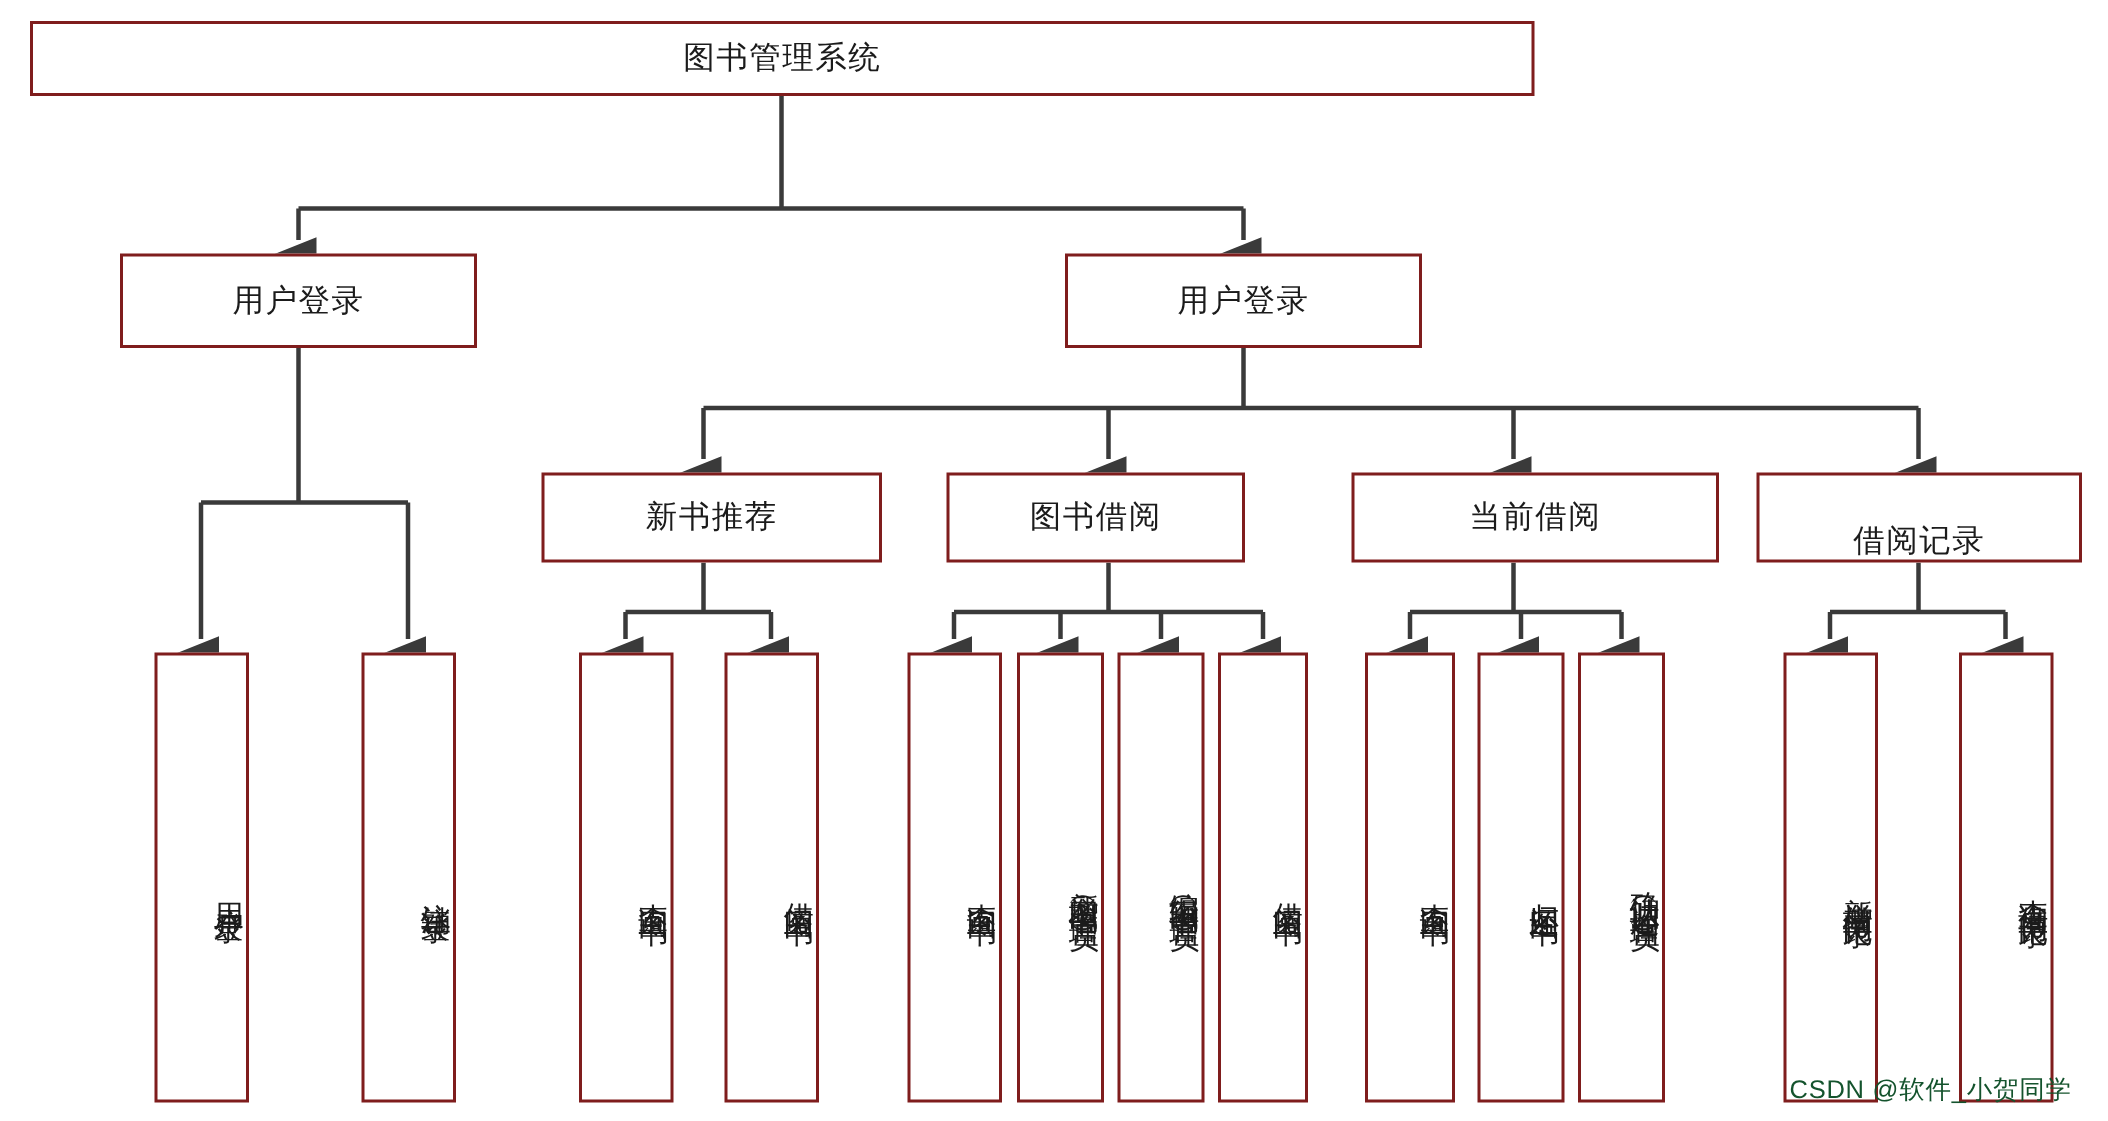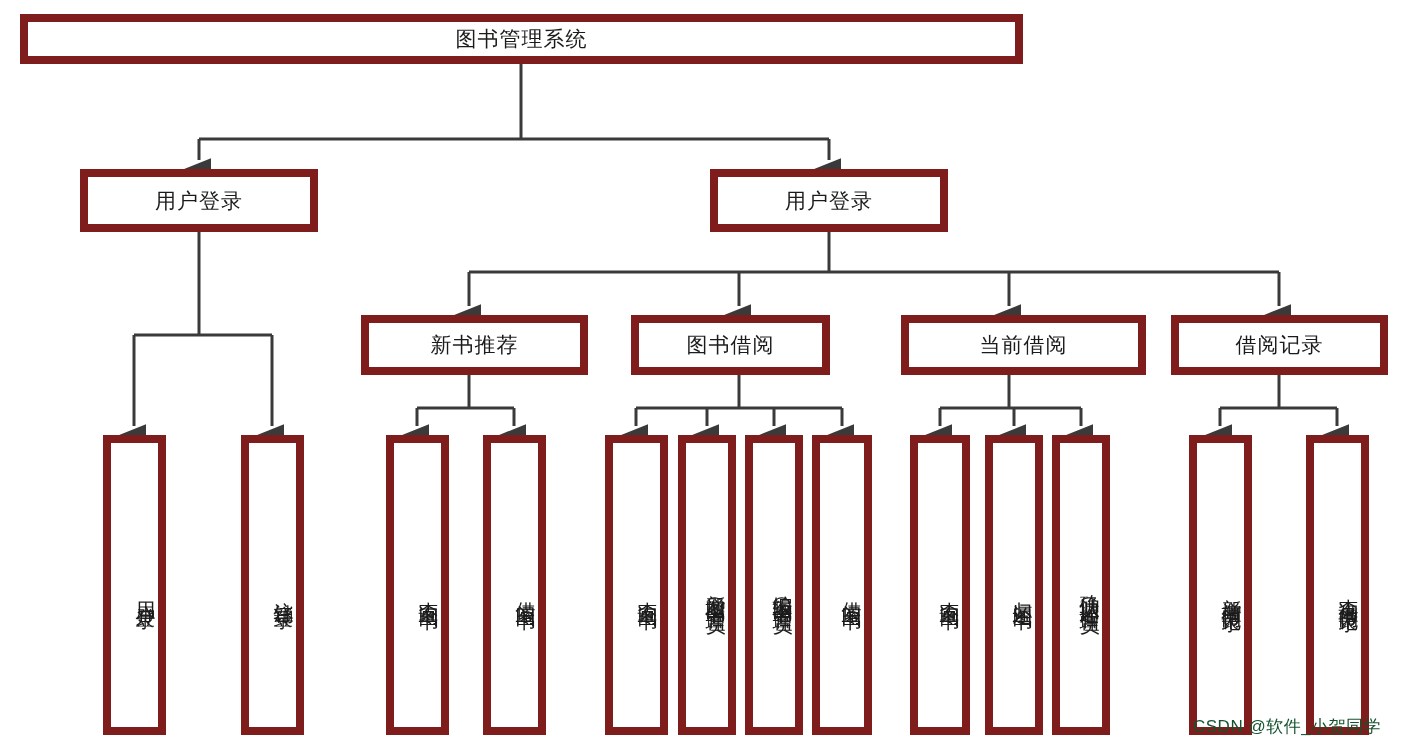--- a/index.html
+++ b/index.html
@@ -21,21 +21,21 @@
     position: absolute;
     left: 0;
     top: 0;
     width: 1405px;
     height: 747px;
   }
   .node-box {
     position: absolute;
     box-sizing: border-box;
     background: #ffffff;
-    border: 8px solid #7f1d1d;
+    border: 2px solid #7f1d1d;
     display: flex;
     align-items: center;
     justify-content: center;
     color: #1b1b1b;
   }
   .node-box.horiz {
     font-size: 21px;
     letter-spacing: 1px;
     line-height: 1.2;
   }
@@ -146,21 +146,21 @@
       </div>
       <div class="node-box horiz" style="left: 361px; top: 315px; width: 227px; height: 60px;">
         <span class="node-label">新书推荐</span>
       </div>
       <div class="node-box horiz" style="left: 631px; top: 315px; width: 199px; height: 60px;">
         <span class="node-label">图书借阅</span>
       </div>
       <div class="node-box horiz" style="left: 901px; top: 315px; width: 245px; height: 60px;">
         <span class="node-label">当前借阅</span>
       </div>
-      <div class="node-box horiz" style="left: 1171px; top: 315px; width: 217px; height: 60px;">
+      <div class="node-box horiz" style="left: 1171px; top: 315px; width: 217px; height: 60px; align-items: flex-end;">
         <span class="node-label">借阅记录</span>
       </div>
       <div class="node-box vert" style="left: 103px; top: 435px; width: 63px; height: 300px;">
         <span class="node-label">用户登录</span>
       </div>
       <div class="node-box vert" style="left: 241px; top: 435px; width: 63px; height: 300px;">
         <span class="node-label">注销登录</span>
       </div>
       <div class="node-box vert" style="left: 386px; top: 435px; width: 63px; height: 300px;">
         <span class="node-label">查询图书</span>

